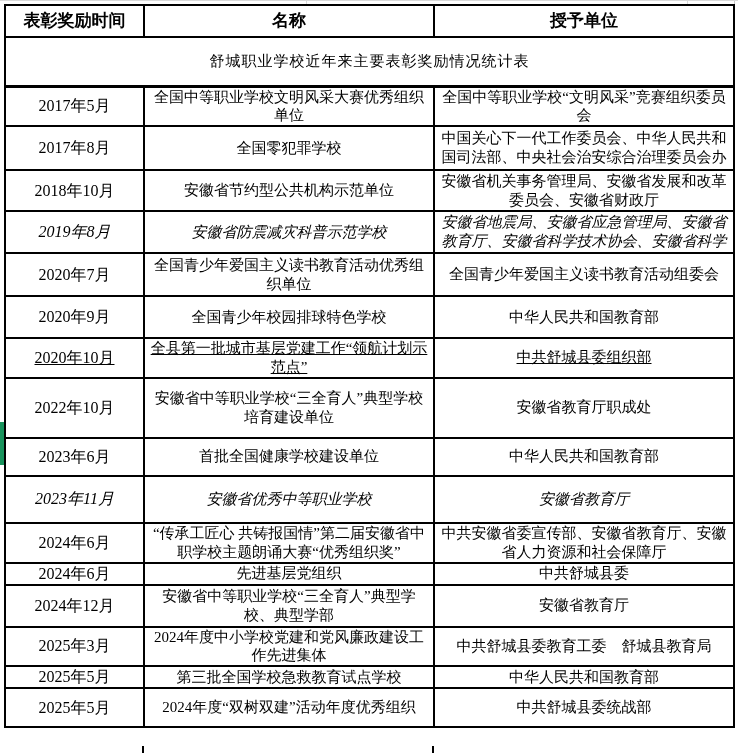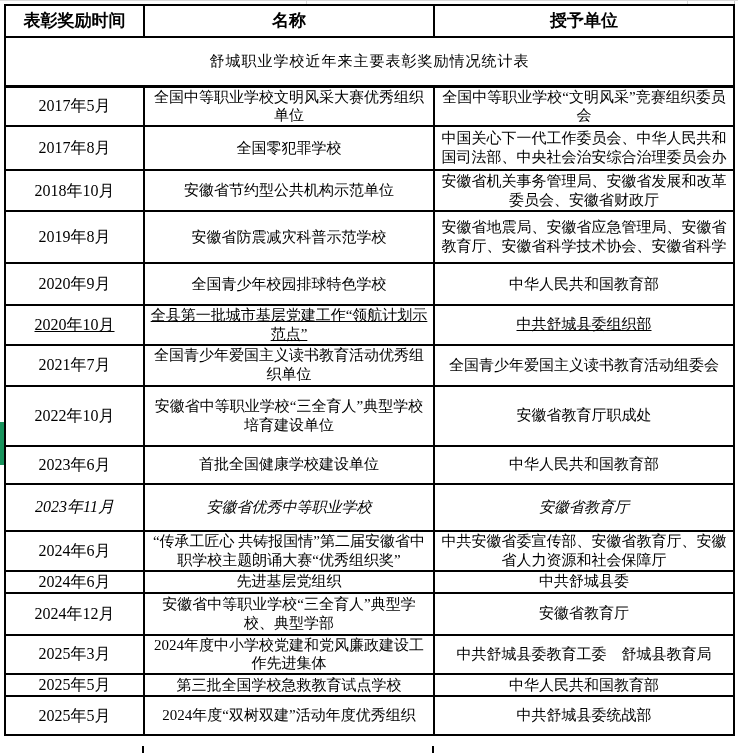--- a/index.html
+++ b/index.html
@@ -98,39 +98,39 @@
       <tr style="height: 44px;">
         <td class="c-time">2017年8月</td>
         <td class="c-name">全国零犯罪学校</td>
         <td class="c-unit">中国关心下一代工作委员会、中华人民共和国司法部、中央社会治安综合治理委员会办</td>
       </tr>
       <tr style="height: 41px;">
         <td class="c-time">2018年10月</td>
         <td class="c-name">安徽省节约型公共机构示范单位</td>
         <td class="c-unit">安徽省机关事务管理局、安徽省发展和改革委员会、安徽省财政厅</td>
       </tr>
-      <tr style="height: 52px;">
+      <tr style="height: 42px; font-style: italic;">
         <td class="c-time">2019年8月</td>
         <td class="c-name">安徽省防震减灾科普示范学校</td>
         <td class="c-unit">安徽省地震局、安徽省应急管理局、安徽省教育厅、安徽省科学技术协会、安徽省科学</td>
+      </tr>
+      <tr style="height: 43px;">
+        <td class="c-time">2020年7月</td>
+        <td class="c-name">全国青少年爱国主义读书教育活动优秀组织单位</td>
+        <td class="c-unit">全国青少年爱国主义读书教育活动组委会</td>
       </tr>
       <tr style="height: 42px;">
         <td class="c-time">2020年9月</td>
         <td class="c-name">全国青少年校园排球特色学校</td>
         <td class="c-unit">中华人民共和国教育部</td>
       </tr>
       <tr style="height: 26px; text-decoration: underline;">
         <td class="c-time">2020年10月</td>
         <td class="c-name">全县第一批城市基层党建工作“领航计划示范点”</td>
         <td class="c-unit">中共舒城县委组织部</td>
-      </tr>
-      <tr style="height: 41px;">
-        <td class="c-time">2021年7月</td>
-        <td class="c-name">全国青少年爱国主义读书教育活动优秀组织单位</td>
-        <td class="c-unit">全国青少年爱国主义读书教育活动组委会</td>
       </tr>
       <tr style="height: 60px;">
         <td class="c-time">2022年10月</td>
         <td class="c-name">安徽省中等职业学校“三全育人”典型学校培育建设单位</td>
         <td class="c-unit">安徽省教育厅职成处</td>
       </tr>
       <tr style="height: 38px;">
         <td class="c-time">2023年6月</td>
         <td class="c-name">首批全国健康学校建设单位</td>
         <td class="c-unit">中华人民共和国教育部</td>

